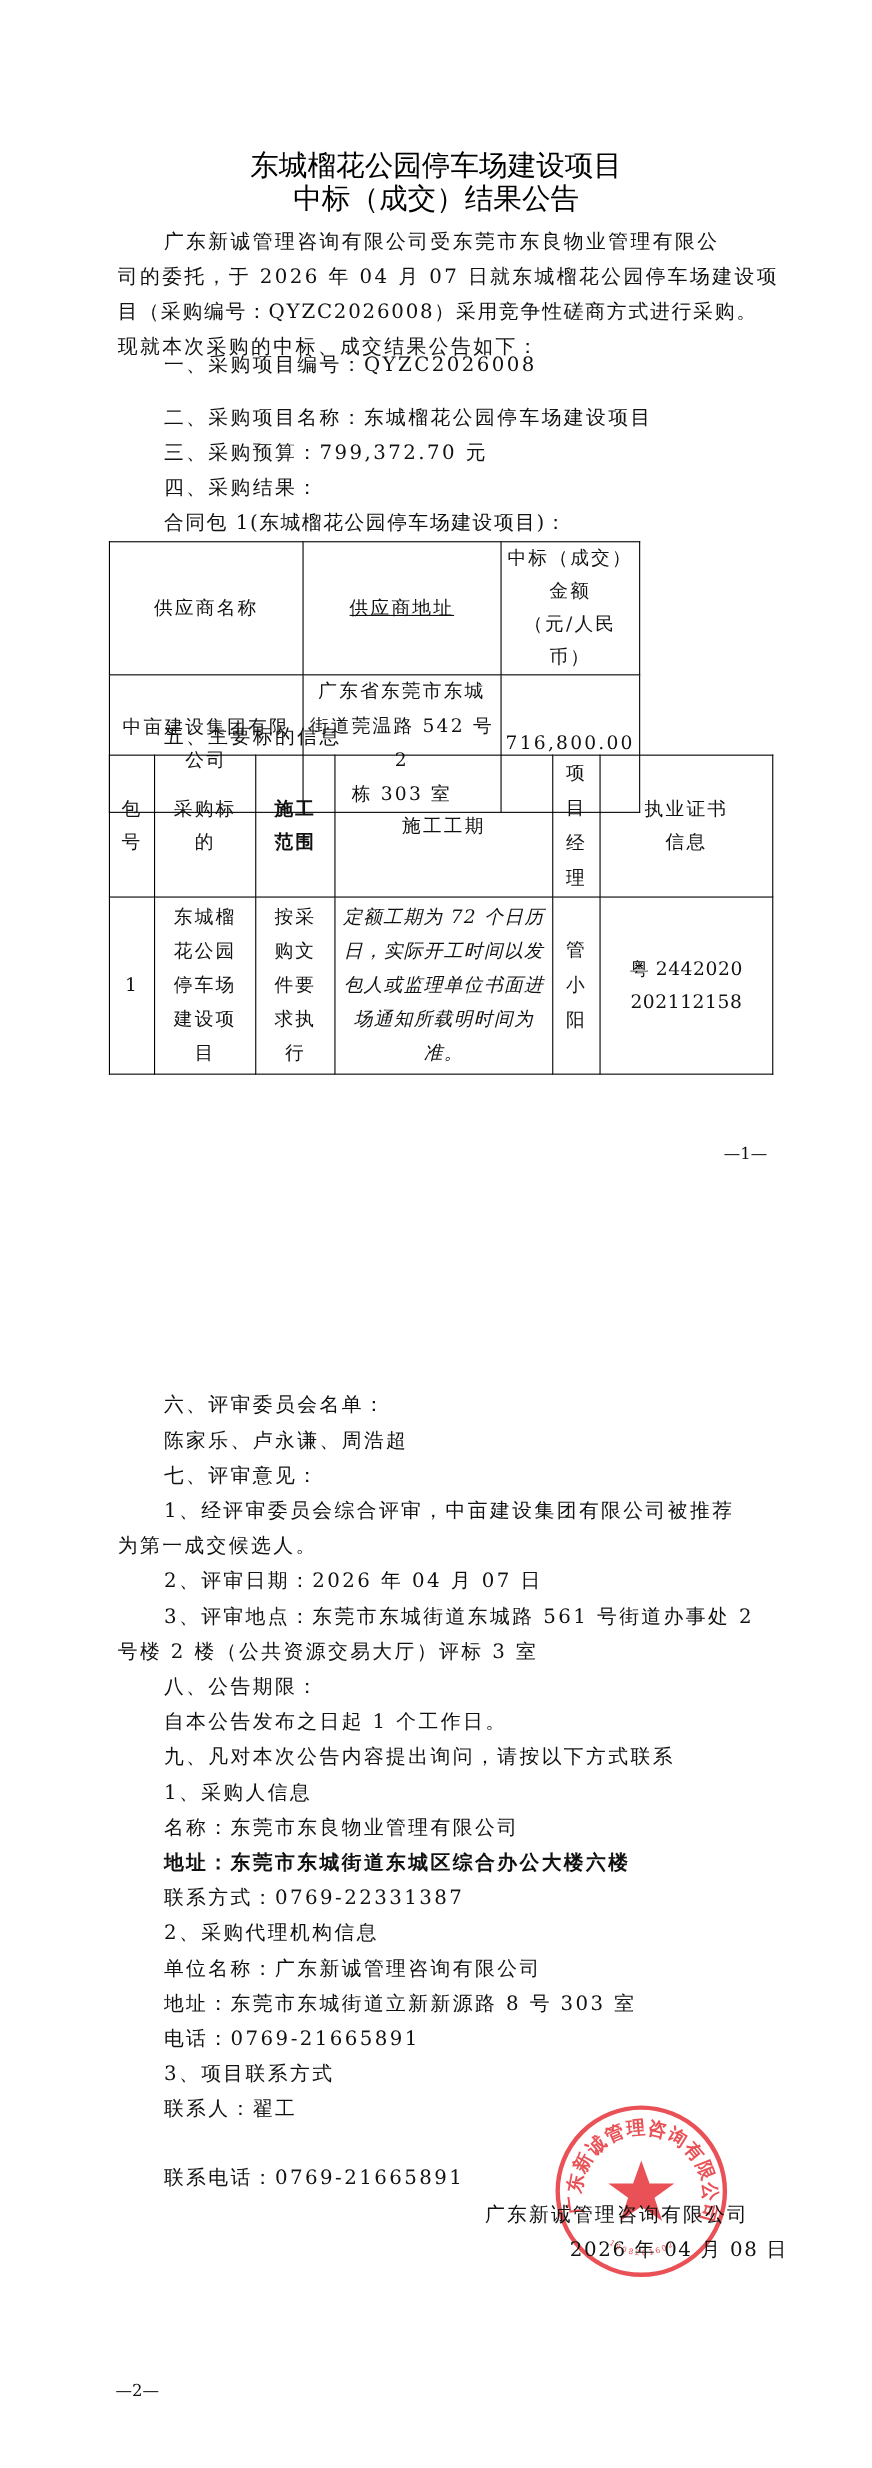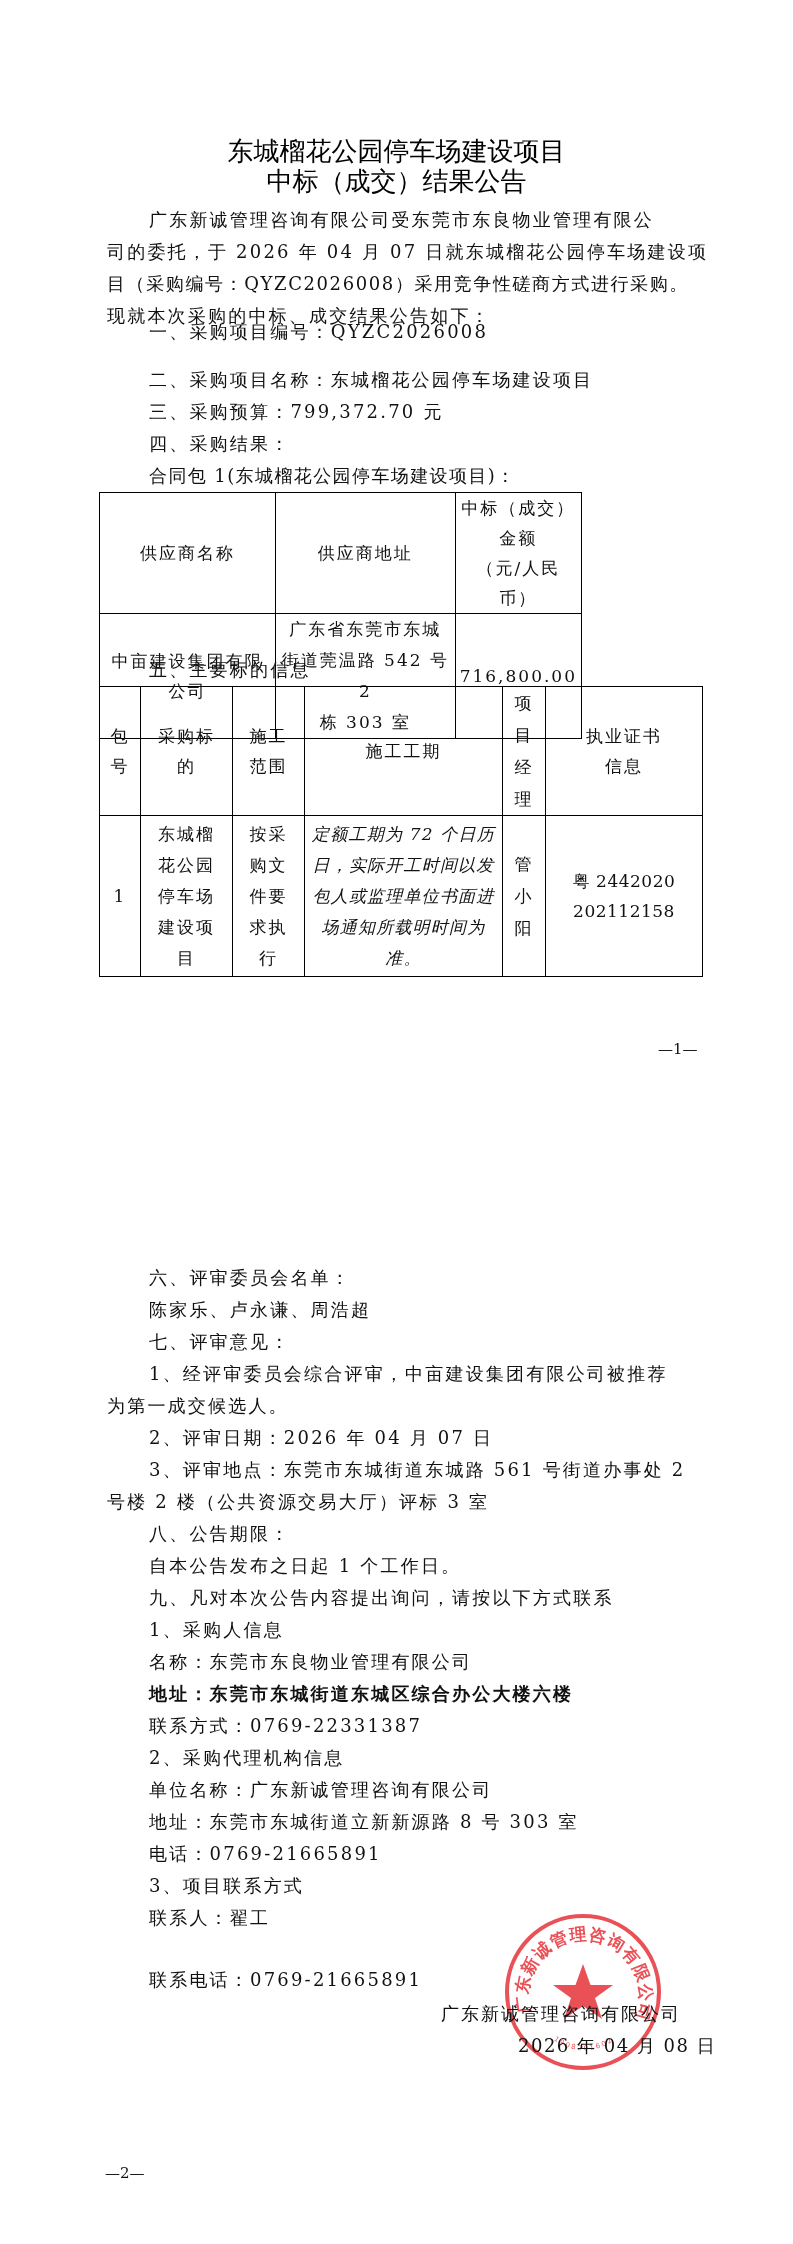--- a/index.html
+++ b/index.html
@@ -30,39 +30,39 @@
 <div class="abs line" style="left:149px; top:316px;">一、采购项目编号：QYZC2026008</div>
 <div class="abs line" style="left:149px; top:364px;">二、采购项目名称：东城榴花公园停车场建设项目</div>
 <div class="abs line" style="left:149px; top:396px;">三、采购预算：799,372.70 元</div>
 <div class="abs line" style="left:149px; top:428px;">四、采购结果：</div>
 <div class="abs line" style="left:149px; top:460px; letter-spacing:1.4px;">合同包 1(东城榴花公园停车场建设项目)：</div>
 
 <table class="tbl" style="left:99px; top:492px; width:483px;">
   <tbody>
       <tr style="height:65px;">
     <td style="width:202px;"><span>供应商名称</span></td>
-    <td style="width:202px;"><span>供应商地址</span></td>
+    <td style="width:202px;text-decoration:underline;"><span>供应商地址</span></td>
     <td><span>中标（成交）金额</span><br><span>（元/人民币）</span></td>
   </tr>
   <tr style="height:97px;">
     <td><span>中亩建设集团有限</span><br><span>公司</span></td>
     <td style="line-height:31px;"><span>广东省东莞市东城</span><br><span>街道莞温路 542 号 2</span><br><span>栋 303 室</span></td>
     <td>716,800.00</td>
   </tr>
 </tbody>
   </table>
 
 <div class="abs line" style="left:149px; top:654px;">五、主要标的信息</div>
 
 <table class="tbl" style="left:99px; top:686px; width:604px;">
   <tbody>
       <tr style="height:129px;">
     <td style="width:32px;"><span>包</span><br><span>号</span></td>
     <td style="width:83px;"><span>采购标</span><br><span>的</span></td>
-    <td style="width:63px;"><span>施工</span><br><span>范围</span></td>
+    <td style="width:63px;font-weight:bold;"><span>施工</span><br><span>范围</span></td>
     <td style="width:189px;"><span>施工工期</span></td>
     <td style="width:34px; line-height:32px;"><span>项</span><br><span>目</span><br><span>经</span><br><span>理</span></td>
     <td><span>执业证书</span><br><span>信息</span></td>
   </tr>
   <tr style="height:161px;">
     <td>1</td>
     <td style="line-height:31px;"><span>东城榴</span><br><span>花公园</span><br><span>停车场</span><br><span>建设项</span><br><span>目</span></td>
     <td style="line-height:31px;"><span>按采</span><br><span>购文</span><br><span>件要</span><br><span>求执</span><br><span>行</span></td>
     <td style="line-height:31px; letter-spacing:1.2px;font-style:italic;"><span>定额工期为 72 个日历</span><br><span>日，实际开工时间以发</span><br><span>包人或监理单位书面进</span><br><span>场通知所载明时间为</span><br><span>准。</span></td>
     <td style="line-height:32px;"><span>管</span><br><span>小</span><br><span>阳</span></td>

